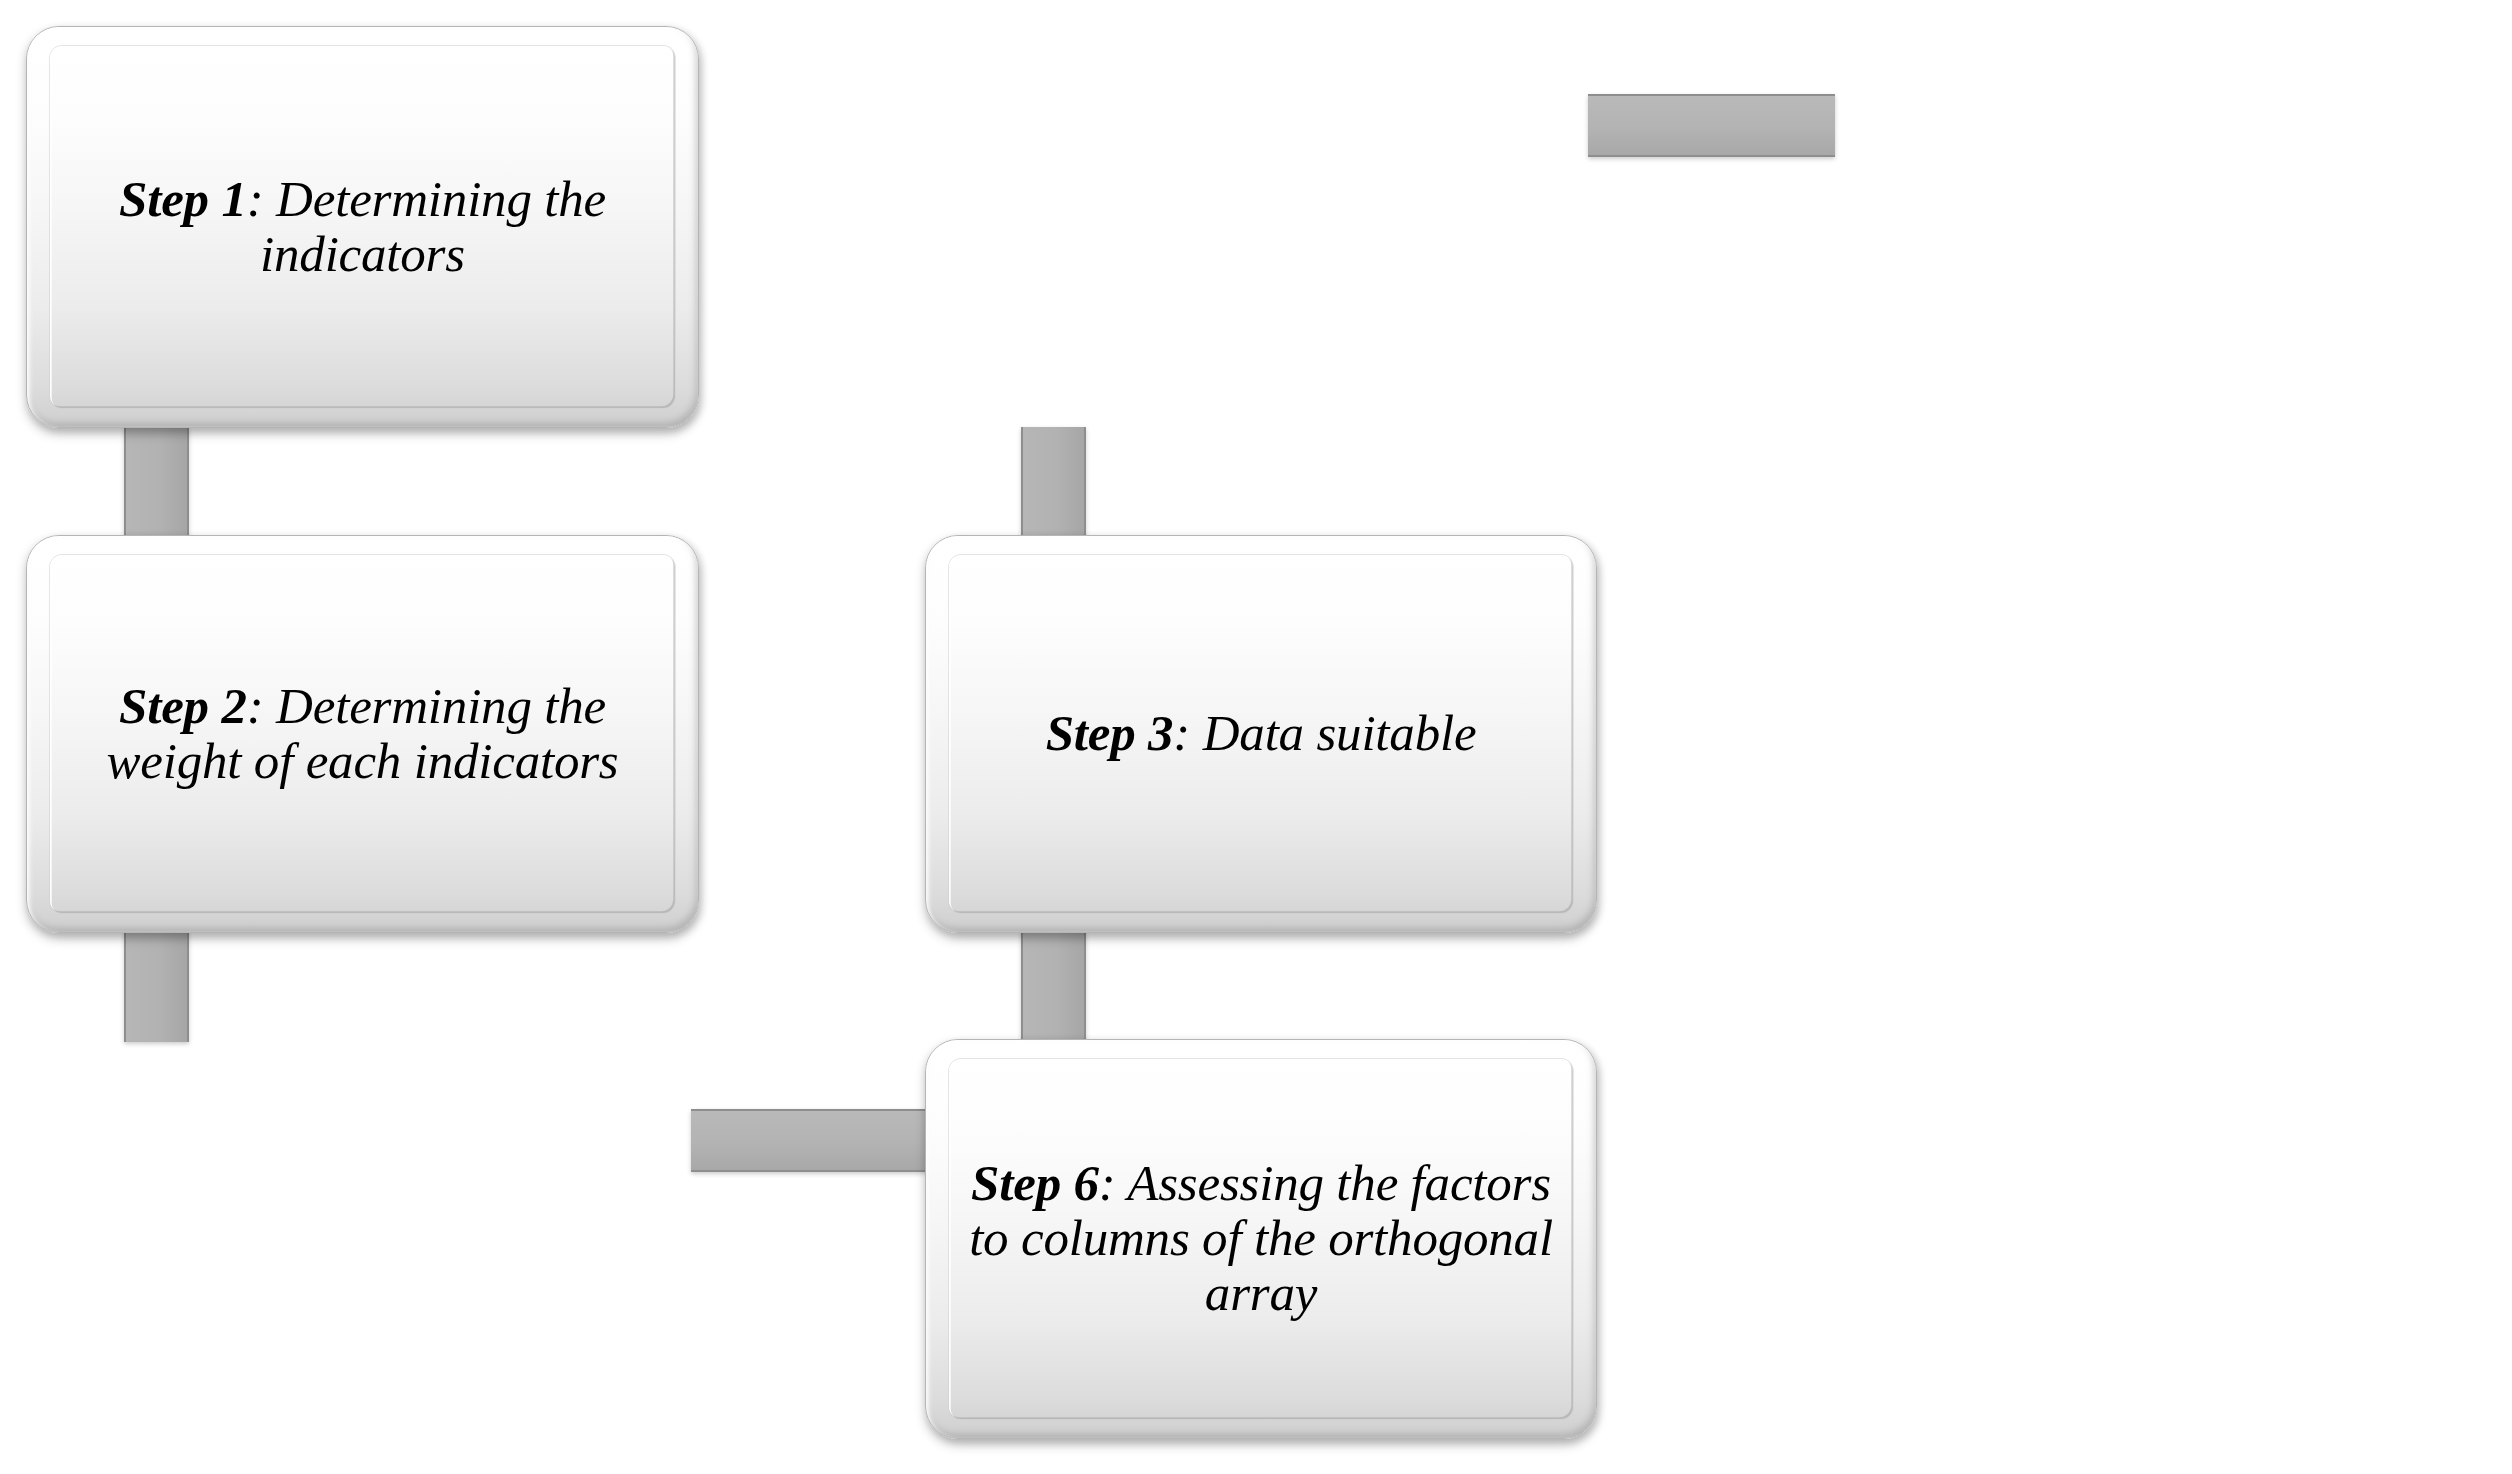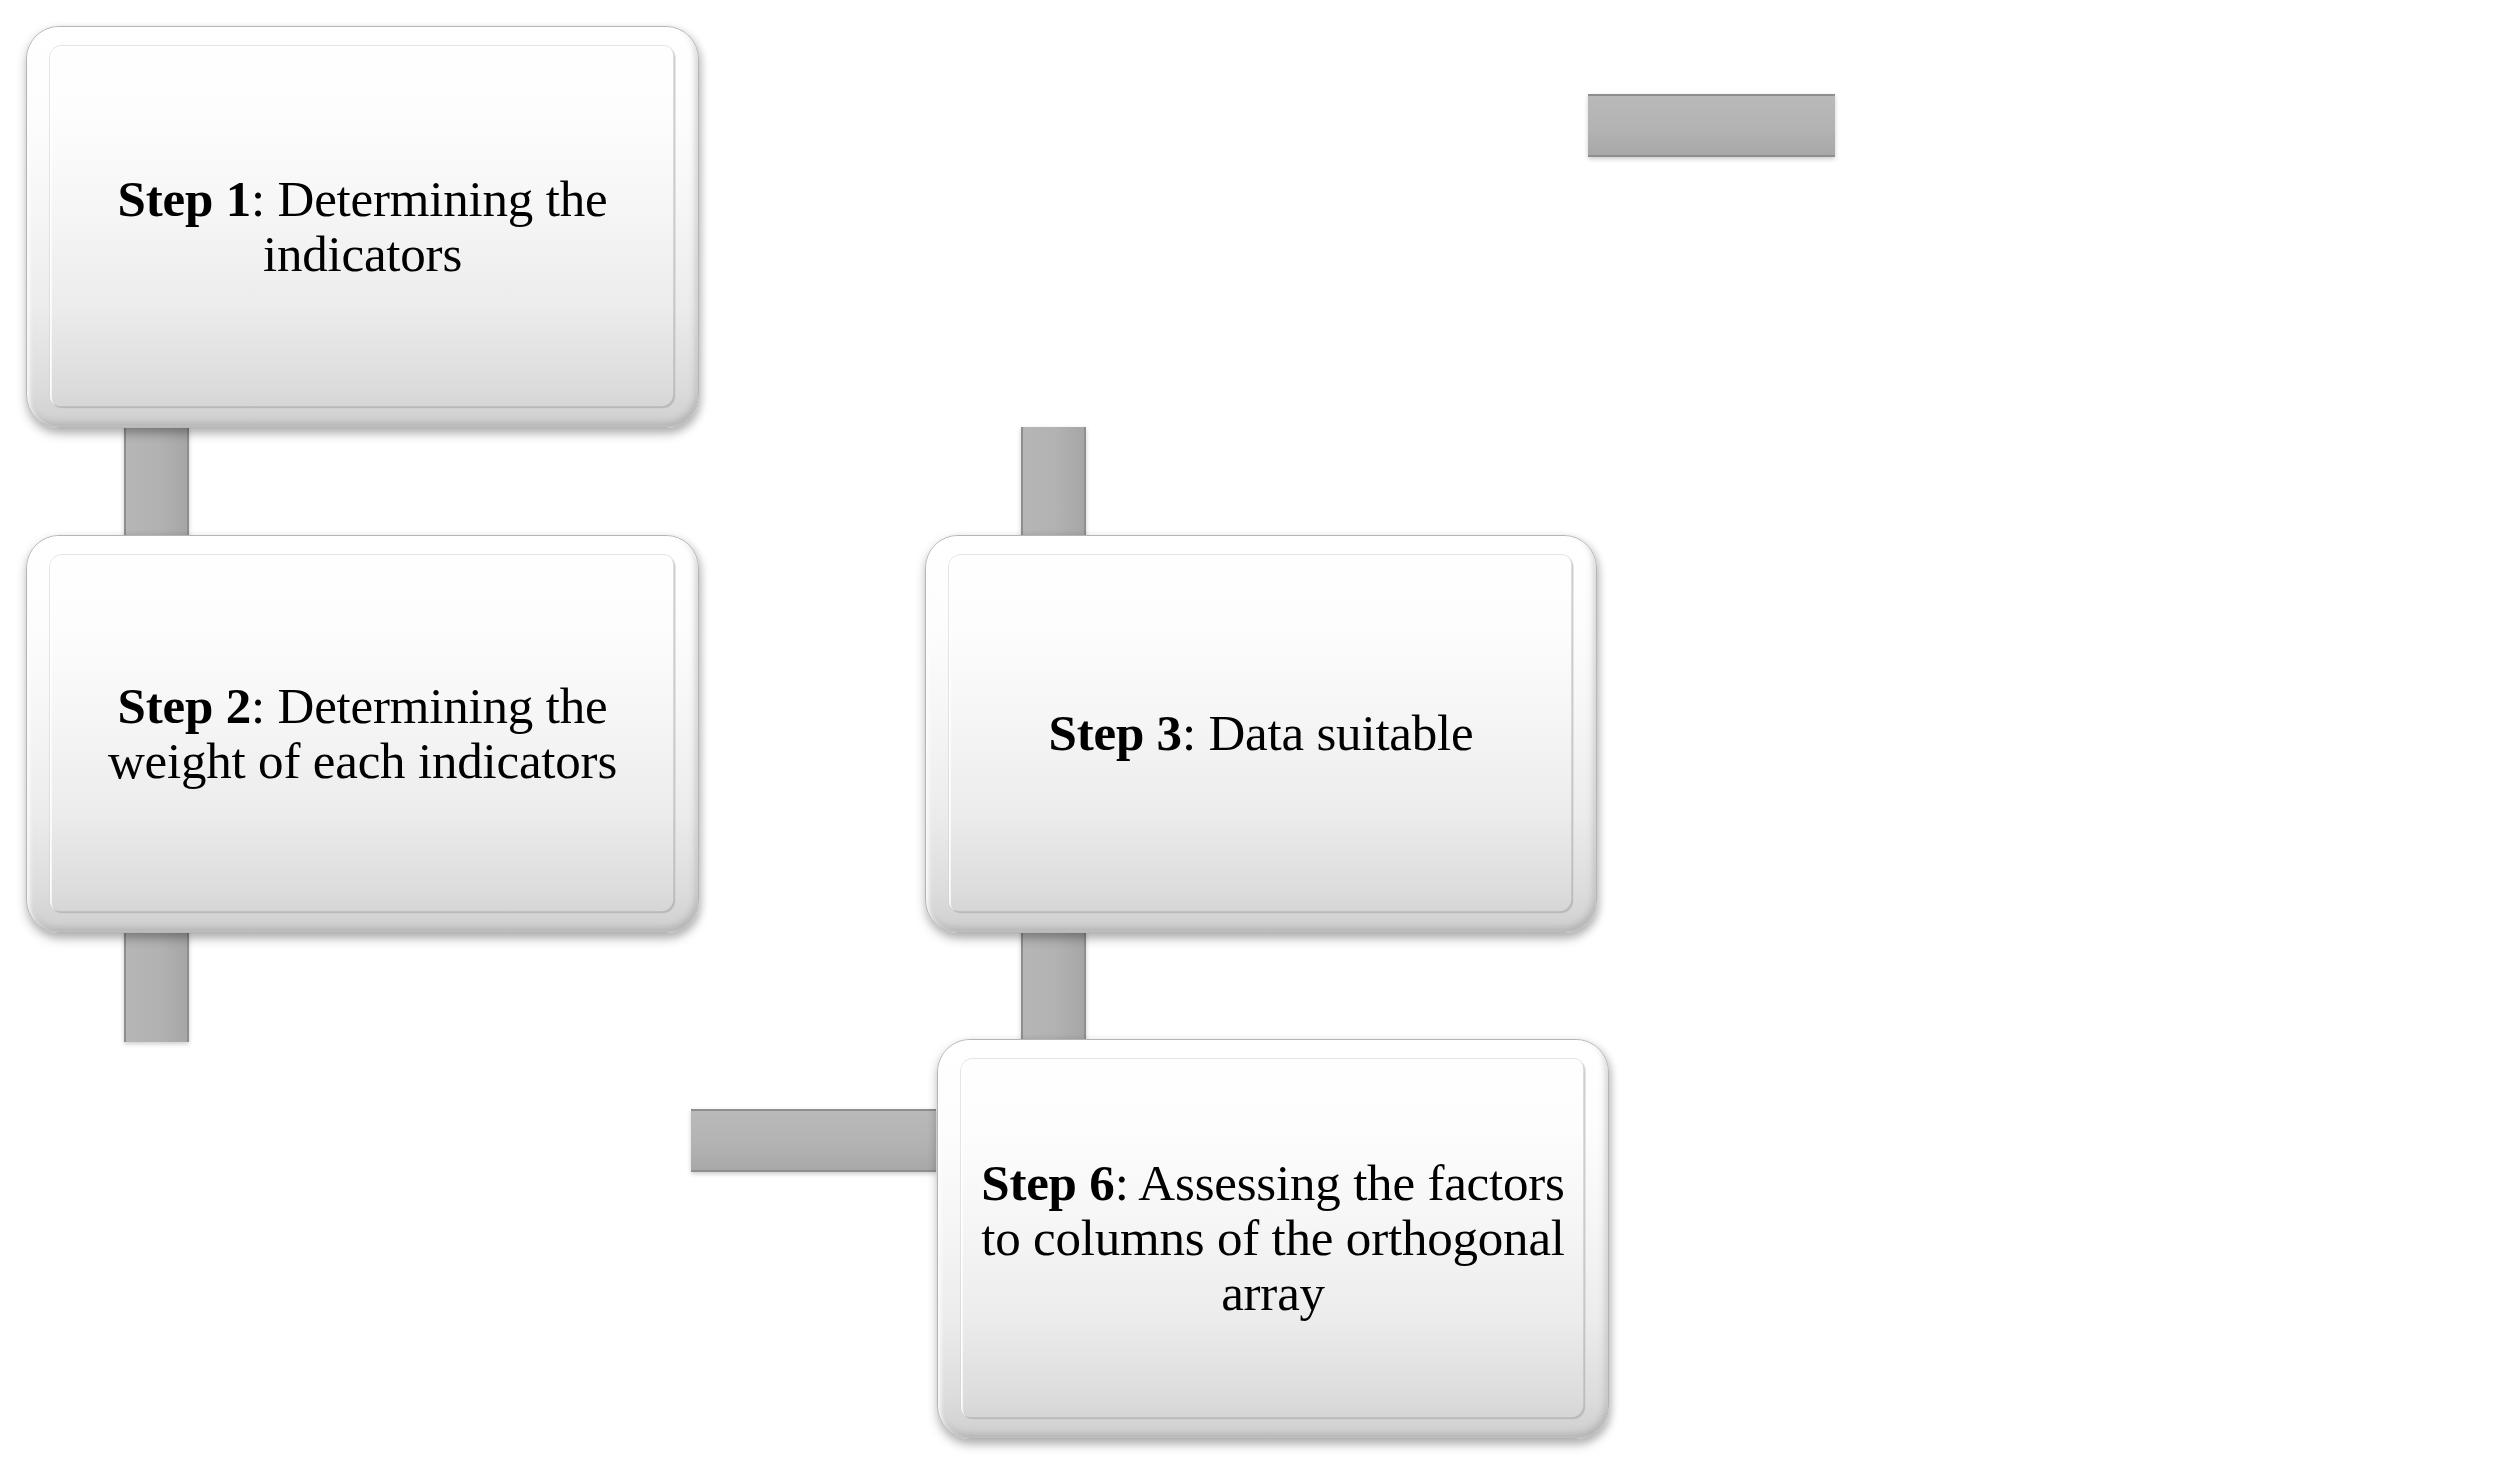--- a/index.html
+++ b/index.html
@@ -13,20 +13,21 @@
     height: 1474px;
     font-family: "Liberation Serif", "DejaVu Serif", serif;
     overflow: hidden;
   }
 
   #canvas {
     position: relative;
     width: 2512px;
     height: 1474px;
     background: #ffffff;
+    font-style: italic;
   }
 
   
   .connector {
     position: absolute;
     background: linear-gradient(180deg, #b9b9b9 0%, #b3b3b3 55%, #a8a8a8 100%);
     box-shadow: 0 1.7px 4.4px rgba(0,0,0,0.20);
   }
   .connector.vert {
     background: linear-gradient(90deg, #b6b6b6 0%, #b2b2b2 55%, #a6a6a6 100%);
@@ -96,21 +97,21 @@
   .step-label .step-key {
     font-weight: bold;
   }
 
   
   #box-step-1 { left: 26px;   top: 26px;   width: 673px;  height: 402px; }
   #box-step-2 { left: 26px;   top: 535px;  width: 673px;  height: 398px; }
   #box-step-3 { left: 26px;   top: 1039px; width: 673px;  height: 400px; }
   #box-step-4 { left: 925px; top: 26px;   width: 672px;  height: 402px; }
   #box-step-5 { left: 925px; top: 535px;  width: 672px;  height: 398px; }
-  #box-step-6 { left: 925px; top: 1039px; width: 672px;  height: 400px; margin-left: 12px; }
+  #box-step-6 { left: 925px; top: 1039px; width: 672px;  height: 400px; }
   #box-step-7 { left: 1823px; top: 28px;   width: 666px;  height: 400px; }
 
   
   #conn-1-2 { left: 124px;  top: 427px;  width: 61px;  height: 112px; }
   #conn-2-3 { left: 124px;  top: 930px; width: 61px;  height: 112px; }
   #conn-3-6 { left: 691px;  top: 1109px; width: 245px; height: 59px; }
   #conn-4-5 { left: 1021px; top: 427px;  width: 61px;  height: 112px; }
   #conn-5-6 { left: 1021px; top: 930px; width: 61px;  height: 112px; }
   #conn-4-7 { left: 1588px; top: 94px;  width: 247px; height: 59px; }
 </style>

